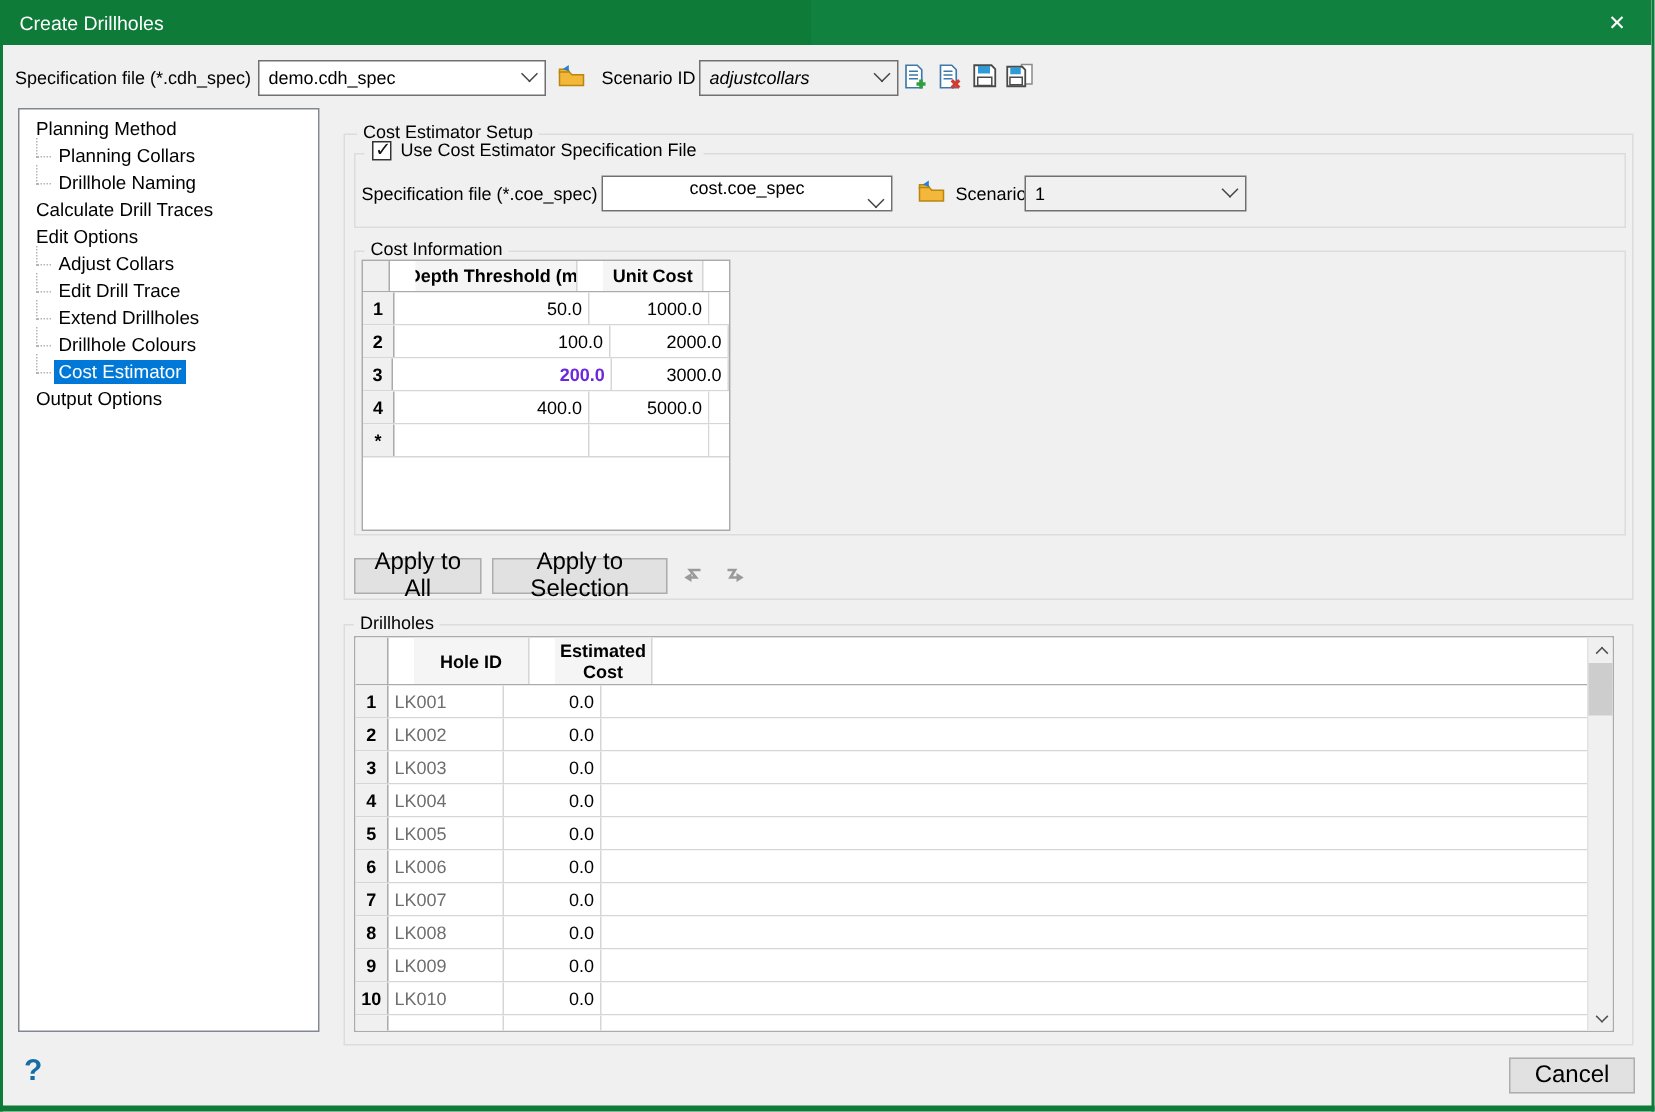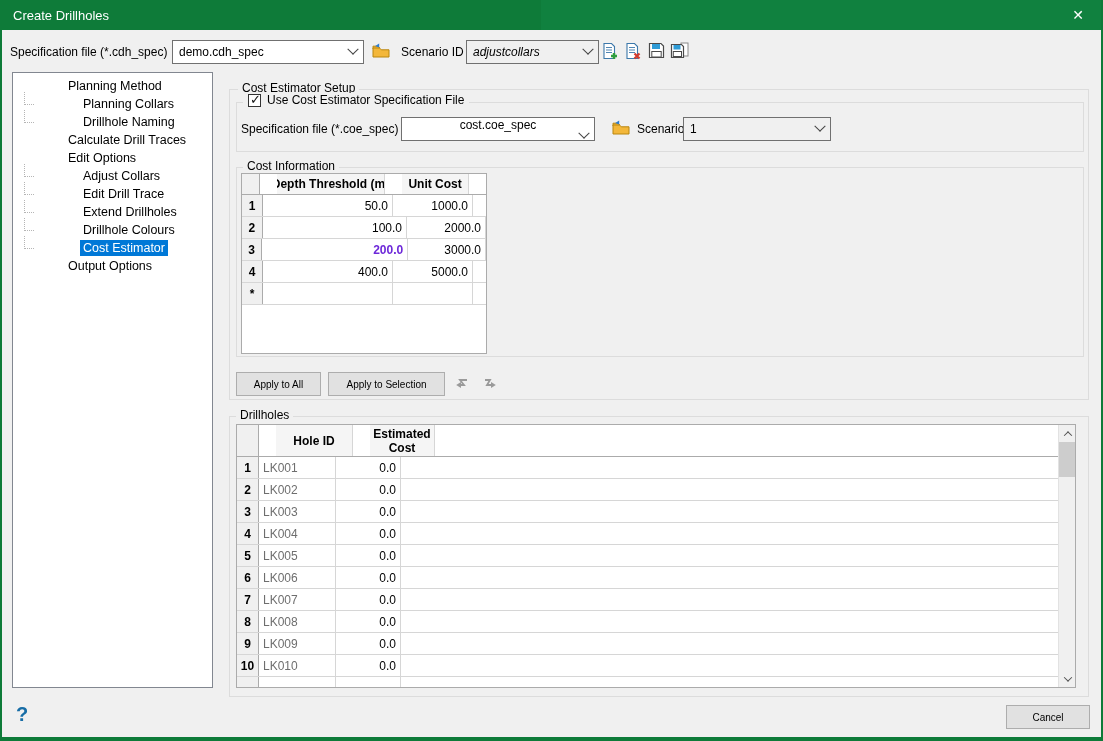--- a/index.html
+++ b/index.html
@@ -27,42 +27,42 @@
     transform:rotate(45deg) translate(-2px,-2px);}
   .lbl{position:absolute;height:24px;line-height:24px;white-space:nowrap;}
   .tool-btn{position:absolute;width:22px;height:22px;display:flex;align-items:center;justify-content:center;}
   
   .sidebar{position:absolute;left:10px;top:72px;width:201px;height:616px;background:#fff;
     border:1px solid #828790;padding-top:4px;overflow:hidden;}
   .tree-item{display:flex;align-items:center;height:18px;padding-left:8px;font-size:12.5px;white-space:nowrap;}
   .tree-connector{width:12px;height:18px;margin-left:3px;position:relative;flex:0 0 12px;}
   .tree-connector::before{content:'';position:absolute;left:0;top:-3px;bottom:8px;border-left:1px dotted #b5b5b5;}
   .tree-connector::after{content:'';position:absolute;left:0;bottom:8px;width:10px;border-bottom:1px dotted #b5b5b5;}
-  .tree-label{padding:1px 3px;margin-left:44px;}
+  .tree-label{padding:1px 3px;}
   .tree-item.selected .tree-label{background:var(--sel);color:#fff;}
   
   .groupbox{position:absolute;border:1px solid #dcdcdc;}
   .gb-caption{position:absolute;top:-9px;left:8px;background:var(--bg);padding:0 4px;white-space:nowrap;}
   .gb-caption-check{position:absolute;top:-10px;left:6px;background:var(--bg);padding:0 5px;
     display:flex;align-items:center;gap:6px;white-space:nowrap;}
   .checkbox{width:13px;height:13px;border:1px solid #333;background:#fff;position:relative;flex:0 0 13px;}
   .checkbox.checked::after{content:"✓";position:absolute;left:1px;top:-3px;font-size:13px;font-weight:bold;color:#111;}
   
   .grid{position:absolute;background:#fff;border:1px solid var(--gridborder);overflow:hidden;}
   .g-row{display:flex;border-bottom:1px solid var(--gridline);background:#fff;}
   .g-row.header{border-bottom:1px solid var(--gridborder);gap:17px;}
   .g-cell{border-right:1px solid var(--gridline);display:flex;align-items:center;overflow:hidden;white-space:nowrap;}
   .g-cell.rowhdr{background:#f0f0f0;justify-content:center;font-weight:bold;border-right:1px solid var(--gridborder);}
   .g-cell.hcell{background:#f5f5f5;justify-content:center;font-weight:bold;text-align:center;}
   .g-cell.num{justify-content:flex-end;padding-right:4px;}
   .g-cell.txt{justify-content:flex-start;padding-left:4px;color:#6e6e6e;}
   .g-filler{flex:1;background:#fff;}
   
   .btn{position:absolute;height:24px;background:var(--btnbg);border:1px solid var(--btnbr);
-    display:flex;align-items:center;justify-content:center;font-size:10px;padding:0 10px;}
+    display:flex;align-items:center;justify-content:center;font-size:16px;padding:0 10px;}
   
   .vscroll{position:absolute;top:0;right:0;width:17px;height:100%;background:#f0f0f0;border-left:1px solid #e2e2e2;}
   .vs-btn{position:absolute;left:0;width:17px;height:17px;display:flex;align-items:center;justify-content:center;}
   .vs-up{top:0;} .vs-down{bottom:0;}
   .vs-chev{width:6px;height:6px;border-left:1.4px solid #505050;border-top:1.4px solid #505050;}
   .vs-up .vs-chev{transform:rotate(45deg) translate(1px,1px);}
   .vs-down .vs-chev{transform:rotate(225deg) translate(1px,1px);}
   .vs-thumb{position:absolute;left:0;top:17px;width:17px;height:35px;background:#cdcdcd;}
   
   .help{position:absolute;left:14px;top:703px;font-size:20px;font-weight:bold;color:var(--help);}

